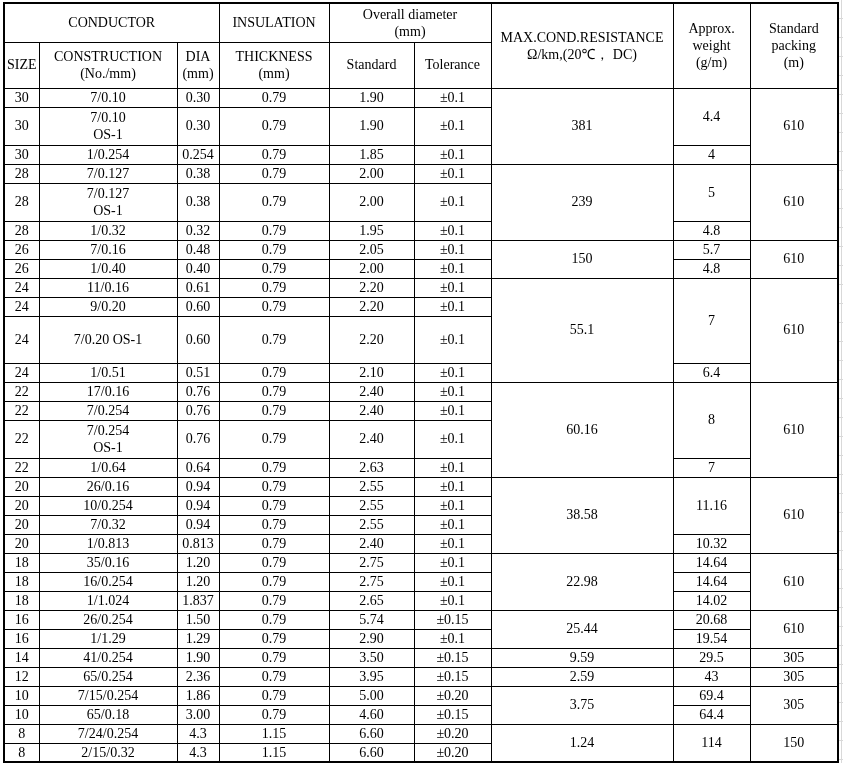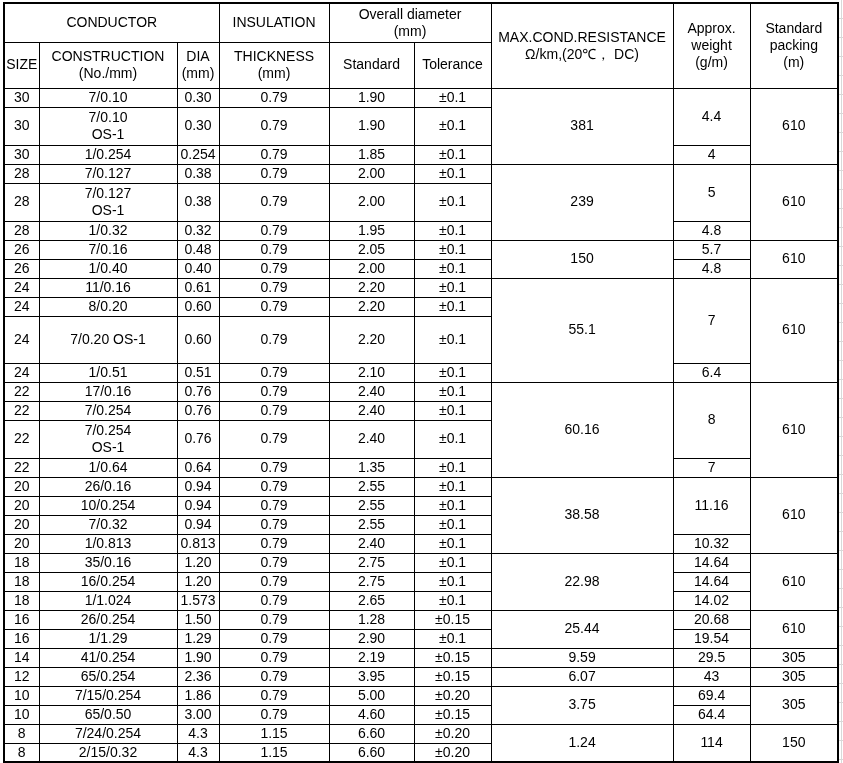--- a/index.html
+++ b/index.html
@@ -3,21 +3,21 @@
 <meta charset="utf-8">
 <style>
   html, body { margin:0; padding:0; }
   body {
     width:843px; height:763px; background:#ffffff; position:relative;
     font-family:"Liberation Sans", sans-serif; color:#000;
     overflow:hidden;
   }
   table.spec {
     border-collapse:collapse; table-layout:fixed;
-    position:absolute; top:2px; left:3px; width:834px;
+    position:absolute; top:2px; left:3px; width:834px;font-family:Liberation Serif, serif;
   }
   table.spec th, table.spec td {
     border:1px solid #000;
     text-align:center; vertical-align:middle;
     padding:0 1px;
     font-size:14px; font-weight:normal;
     line-height:1.22;
     white-space:pre-line;
     overflow:hidden;
   }
@@ -164,21 +164,21 @@
         <td>0.61</td>
         <td>0.79</td>
         <td>2.20</td>
         <td>±0.1</td>
         <td rowspan="4">55.1</td>
         <td rowspan="3">7</td>
         <td rowspan="4">610</td>
       </tr>
       <tr style="height: 19px;">
         <td>24</td>
-        <td>8/0.20</td>
+        <td>9/0.20</td>
         <td>0.60</td>
         <td>0.79</td>
         <td>2.20</td>
         <td>±0.1</td>
       </tr>
       <tr style="height: 47px;">
         <td>24</td>
         <td>7/0.20 OS-1</td>
         <td>0.60</td>
         <td>0.79</td>
@@ -220,21 +220,21 @@
         <td>0.76</td>
         <td>0.79</td>
         <td>2.40</td>
         <td>±0.1</td>
       </tr>
       <tr style="height: 19px;">
         <td>22</td>
         <td>1/0.64</td>
         <td>0.64</td>
         <td>0.79</td>
-        <td>1.35</td>
+        <td>2.63</td>
         <td>±0.1</td>
         <td rowspan="1">7</td>
       </tr>
       <tr style="height: 19px;">
         <td>20</td>
         <td>26/0.16</td>
         <td>0.94</td>
         <td>0.79</td>
         <td>2.55</td>
         <td>±0.1</td>
@@ -283,82 +283,82 @@
         <td>16/0.254</td>
         <td>1.20</td>
         <td>0.79</td>
         <td>2.75</td>
         <td>±0.1</td>
         <td rowspan="1">14.64</td>
       </tr>
       <tr style="height: 19px;">
         <td>18</td>
         <td>1/1.024</td>
-        <td>1.573</td>
+        <td>1.837</td>
         <td>0.79</td>
         <td>2.65</td>
         <td>±0.1</td>
         <td rowspan="1">14.02</td>
       </tr>
       <tr style="height: 19px;">
         <td>16</td>
         <td>26/0.254</td>
         <td>1.50</td>
         <td>0.79</td>
-        <td>1.28</td>
+        <td>5.74</td>
         <td>±0.15</td>
         <td rowspan="2">25.44</td>
         <td rowspan="1">20.68</td>
         <td rowspan="2">610</td>
       </tr>
       <tr style="height: 19px;">
         <td>16</td>
         <td>1/1.29</td>
         <td>1.29</td>
         <td>0.79</td>
         <td>2.90</td>
         <td>±0.1</td>
         <td rowspan="1">19.54</td>
       </tr>
       <tr style="height: 19px;">
         <td>14</td>
         <td>41/0.254</td>
         <td>1.90</td>
         <td>0.79</td>
-        <td>2.19</td>
+        <td>3.50</td>
         <td>±0.15</td>
         <td rowspan="1">9.59</td>
         <td rowspan="1">29.5</td>
         <td rowspan="1">305</td>
       </tr>
       <tr style="height: 19px; margin-top: 8px;">
         <td>12</td>
         <td>65/0.254</td>
         <td>2.36</td>
         <td>0.79</td>
         <td>3.95</td>
         <td>±0.15</td>
-        <td rowspan="1">6.07</td>
+        <td rowspan="1">2.59</td>
         <td rowspan="1">43</td>
         <td rowspan="1">305</td>
       </tr>
       <tr style="height: 19px;">
         <td>10</td>
         <td>7/15/0.254</td>
         <td>1.86</td>
         <td>0.79</td>
         <td>5.00</td>
         <td>±0.20</td>
         <td rowspan="2">3.75</td>
         <td rowspan="1">69.4</td>
         <td rowspan="2">305</td>
       </tr>
       <tr style="height: 19px;">
         <td>10</td>
-        <td>65/0.50</td>
+        <td>65/0.18</td>
         <td>3.00</td>
         <td>0.79</td>
         <td>4.60</td>
         <td>±0.15</td>
         <td rowspan="1">64.4</td>
       </tr>
       <tr style="height: 19px;">
         <td>8</td>
         <td>7/24/0.254</td>
         <td>4.3</td>

